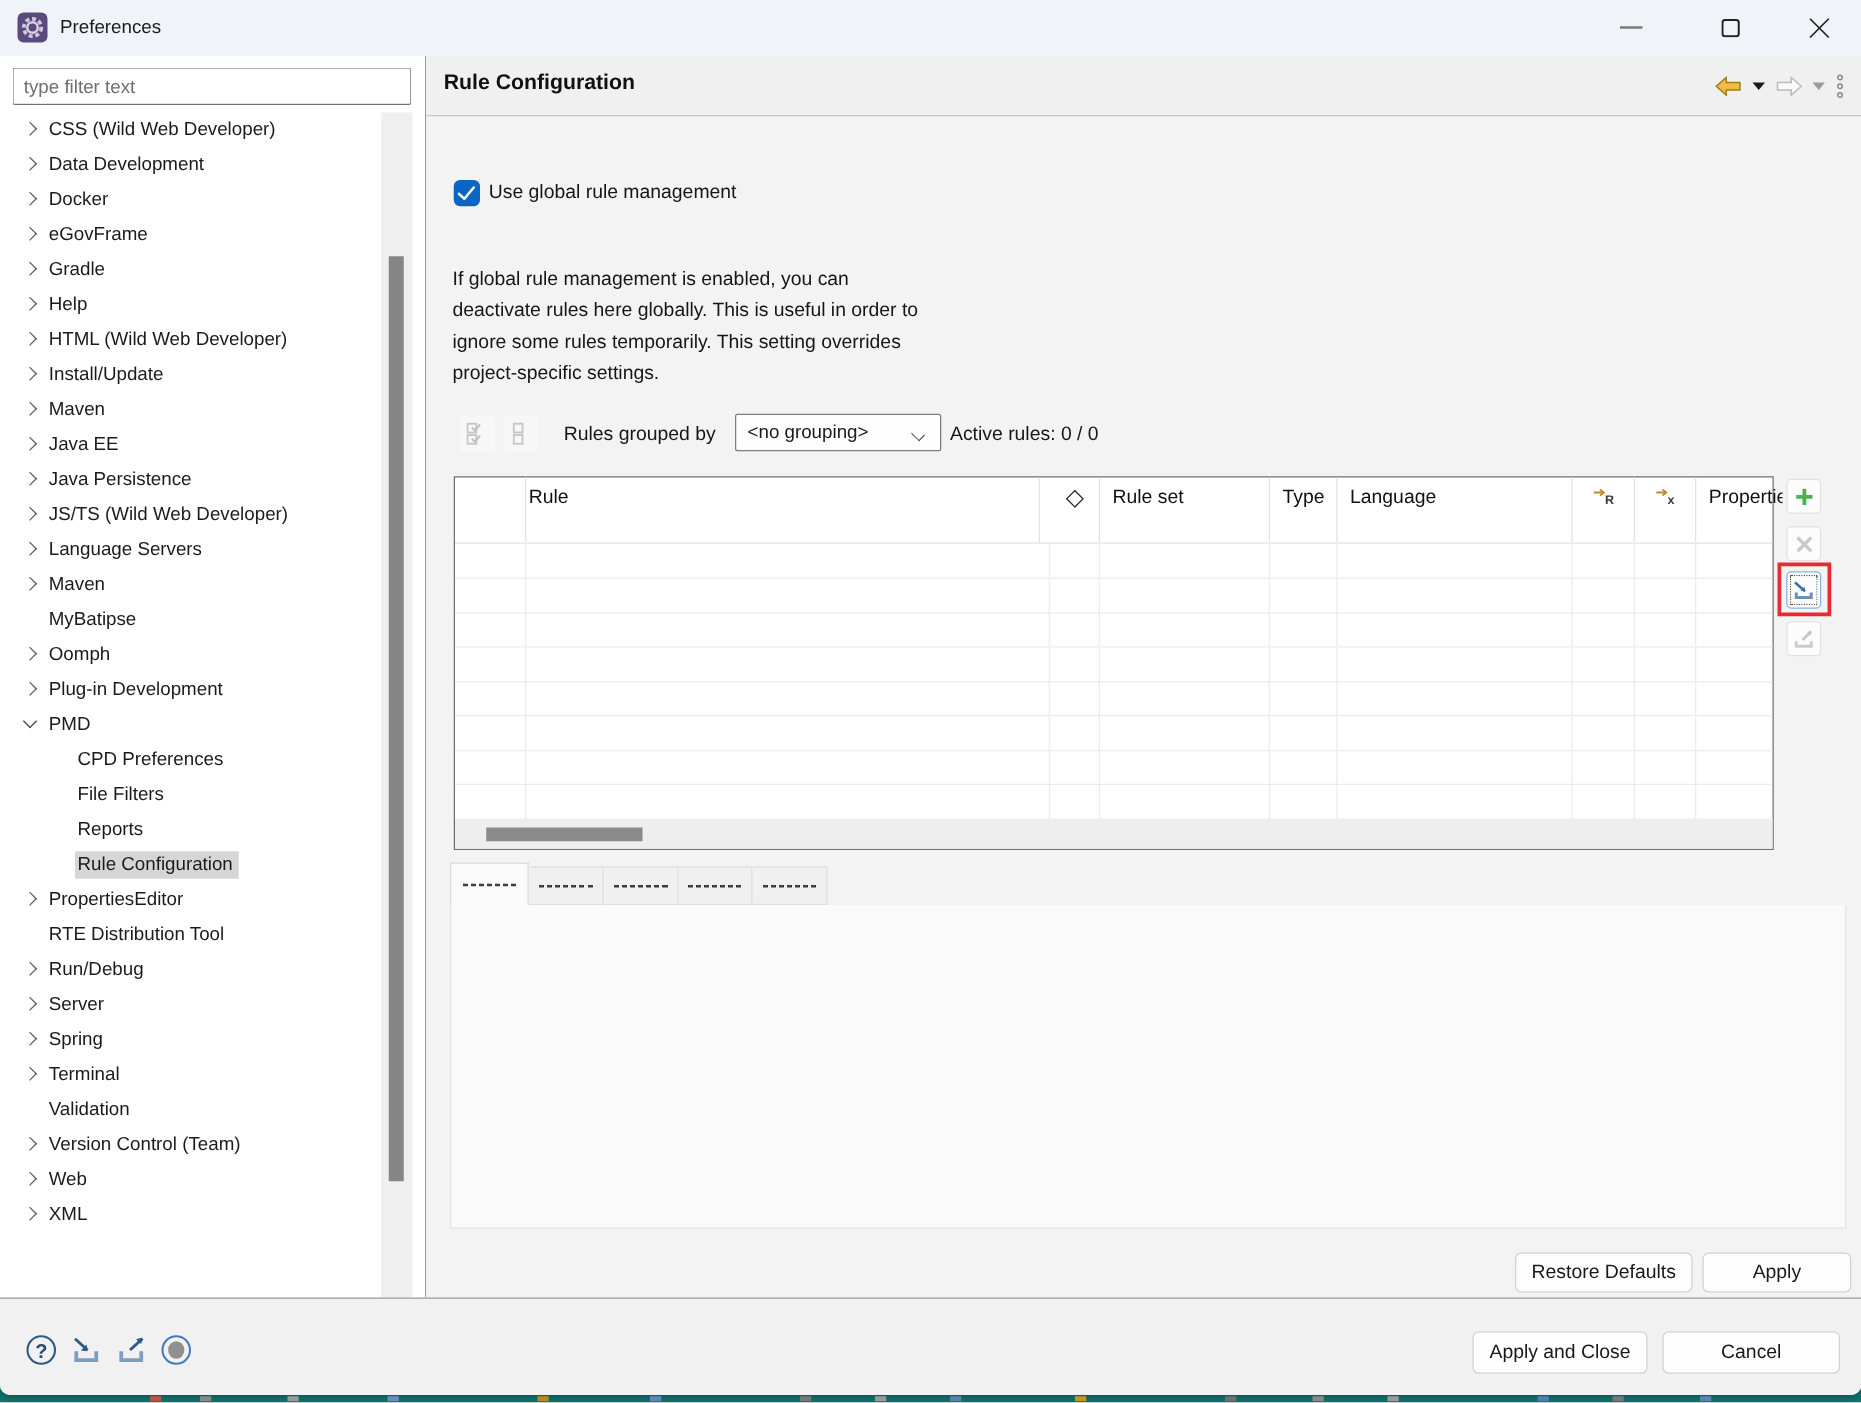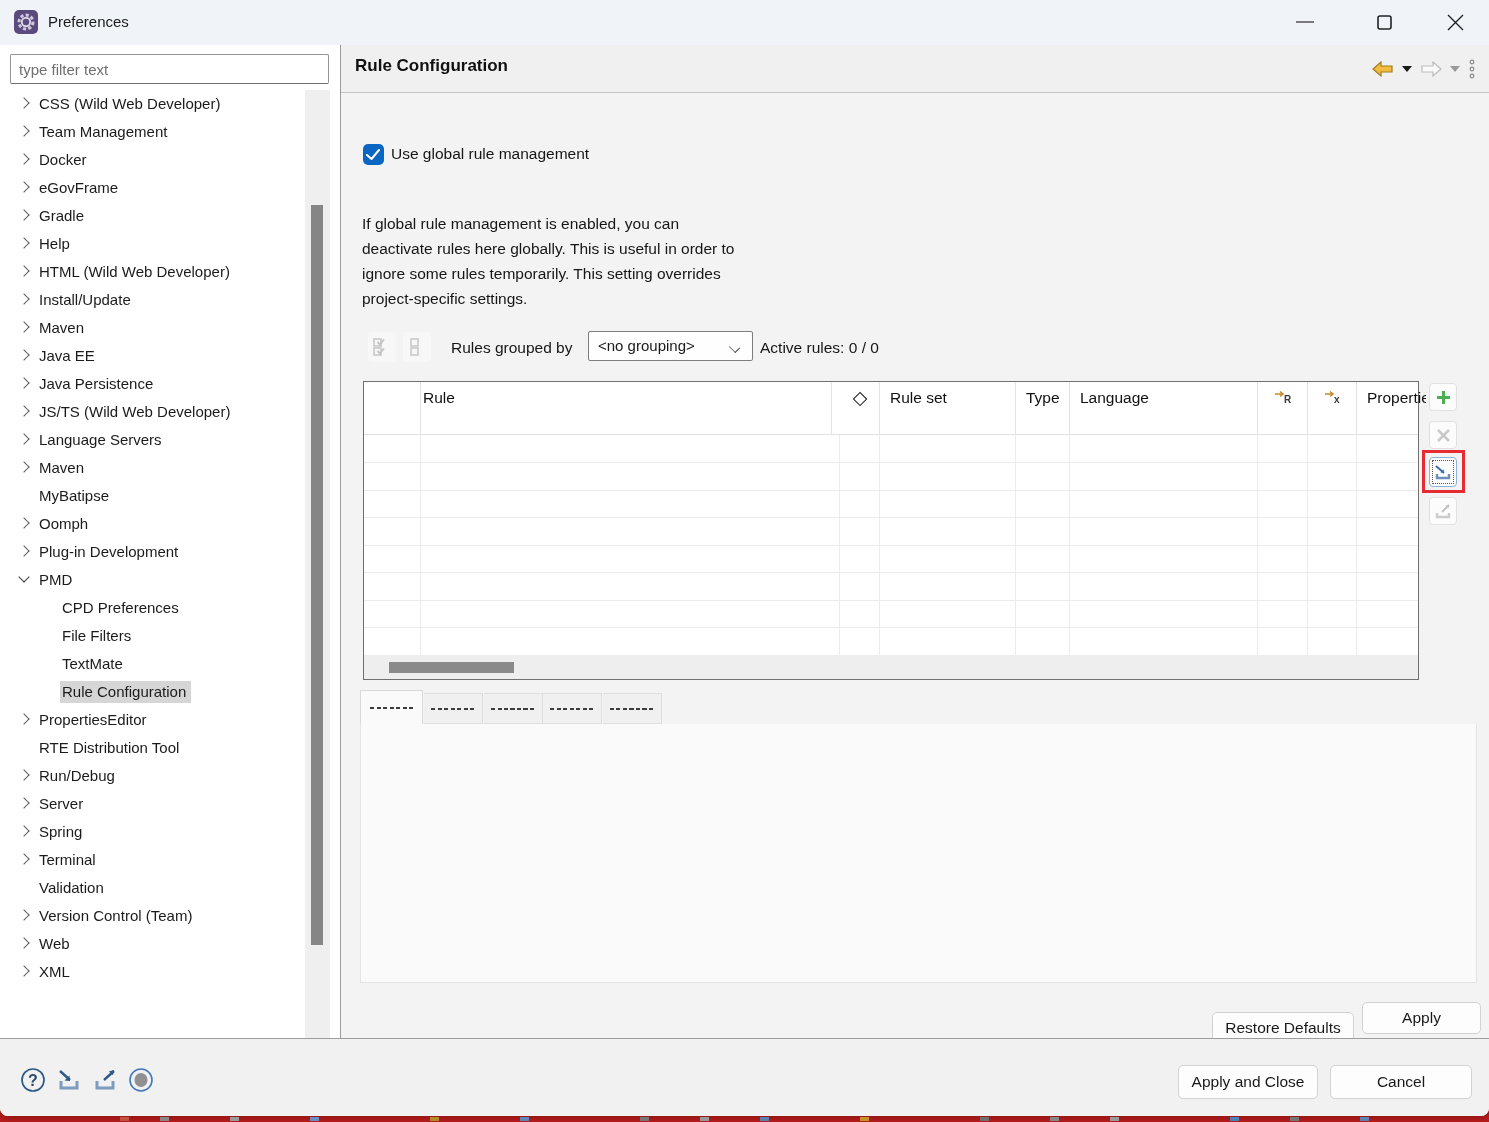--- a/index.html
+++ b/index.html
@@ -1,18 +1,18 @@
 <!DOCTYPE html>
 <html><head>
 <meta charset="utf-8">
 <style>
   * { margin:0; padding:0; box-sizing:border-box; }
   html,body { width:1489px; height:1122px; font-family:"Liberation Sans",sans-serif; background:#ffffff; }
   .abs { position:absolute; }
-  #desktop { position:relative; width:1489px; height:1122px; background:#b91c1c; overflow:hidden; }
+  #desktop { position:relative; width:1489px; height:1122px; background:#0f766e; overflow:hidden; }
   #window { position:absolute; left:0; top:0; width:1489px; height:1116px; background:#f3f3f3; border-radius:0 0 8px 8px; box-shadow:0 2px 6px rgba(0,0,0,.25); overflow:hidden; }
 
   
   #titlebar { position:absolute; left:0; top:0; width:100%; height:45px; background:#f0f4f9; }
   .app-icon { position:absolute; left:14px; top:10px; width:24px; height:24px; border-radius:5px; background:#5b4a7d; }
   .win-title { position:absolute; left:48px; top:13px; font-size:15px; color:#1a1a1a; }
   .min-glyph { position:absolute; left:1296px; top:21px; width:18px; height:0; border-top:2px solid #7a7a7a; }
 
   
   #left-panel { position:absolute; left:0; top:45px; width:340px; height:993px; background:#ffffff; }
@@ -70,21 +70,21 @@
 
   
   .tab { position:absolute; font-size:13px; display:flex; align-items:center; justify-content:center; }
   .tab .dash { width:44px; height:2px; background:repeating-linear-gradient(90deg,#3d3d3d 0 4px,transparent 4px 6.5px); }
   #tab-panel { position:absolute; left:19px; top:679px; width:1117px; height:259px; background:#fafafa; border:1px solid #e4e4e4; border-top:none; }
   .tab.selected { left:19px; top:645px; width:63px; height:34px; background:#fafafa; border:1px solid #d9d9d9; border-bottom:none; z-index:2; }
   .tab.t1 { left:83px; } .tab.t2 { left:143px; } .tab.t3 { left:202px; } .tab.t4 { left:262px; }
   .tab.plain { top:648px; width:59px; height:31px; background:#f0f0f0; border:1px solid #dedede; border-left:none; }
 
   .btn { position:absolute; background:#fdfdfd; border:1px solid #d2d2d2; border-radius:5px; font-size:15.5px; color:#191919; display:flex; align-items:center; justify-content:center; font-family:"Liberation Sans",sans-serif; }
-  #restore-btn { left:871px; top:957px; width:142px; height:32px;margin-top:10px; }
+  #restore-btn { left:871px; top:957px; width:142px; height:32px; }
   #apply-btn { left:1021px; top:957px; width:119px; height:32px; }
 
   
   #bottom-bar { position:absolute; left:0; top:1038px; width:1489px; height:78px; background:#f1f1f1; border-top:1px solid #9c9c9c; }
   #apply-close-btn { left:1178px; top:26px; width:140px; height:34px; }
   #cancel-btn { left:1330px; top:26px; width:142px; height:34px; }
   .foot-icons { position:absolute; left:20px; top:28px; display:flex; gap:10px; align-items:center; }
 
   .frag { position:absolute; top:1117px; height:4px; }
 </style>
@@ -113,21 +113,21 @@
 
     <div id="left-panel">
       <input id="filter-input" placeholder="type filter text" style="">
       <div id="tree">
           <div class="tree-row">
             <span class="chev right"></span>
             <span class="tree-label">CSS (Wild Web Developer)</span>
           </div>
           <div class="tree-row">
             <span class="chev right"></span>
-            <span class="tree-label">Team Management</span>
+            <span class="tree-label">Data Development</span>
           </div>
           <div class="tree-row">
             <span class="chev right"></span>
             <span class="tree-label">Docker</span>
           </div>
           <div class="tree-row">
             <span class="chev right"></span>
             <span class="tree-label">eGovFrame</span>
           </div>
           <div class="tree-row">
@@ -189,21 +189,21 @@
           <div class="tree-row child">
             <span class="chev none"></span>
             <span class="tree-label">CPD Preferences</span>
           </div>
           <div class="tree-row child">
             <span class="chev none"></span>
             <span class="tree-label">File Filters</span>
           </div>
           <div class="tree-row child">
             <span class="chev none"></span>
-            <span class="tree-label">TextMate</span>
+            <span class="tree-label">Reports</span>
           </div>
           <div class="tree-row child">
             <span class="chev none"></span>
             <span class="tree-label selected">Rule Configuration</span>
           </div>
           <div class="tree-row">
             <span class="chev right"></span>
             <span class="tree-label">PropertiesEditor</span>
           </div>
           <div class="tree-row">

